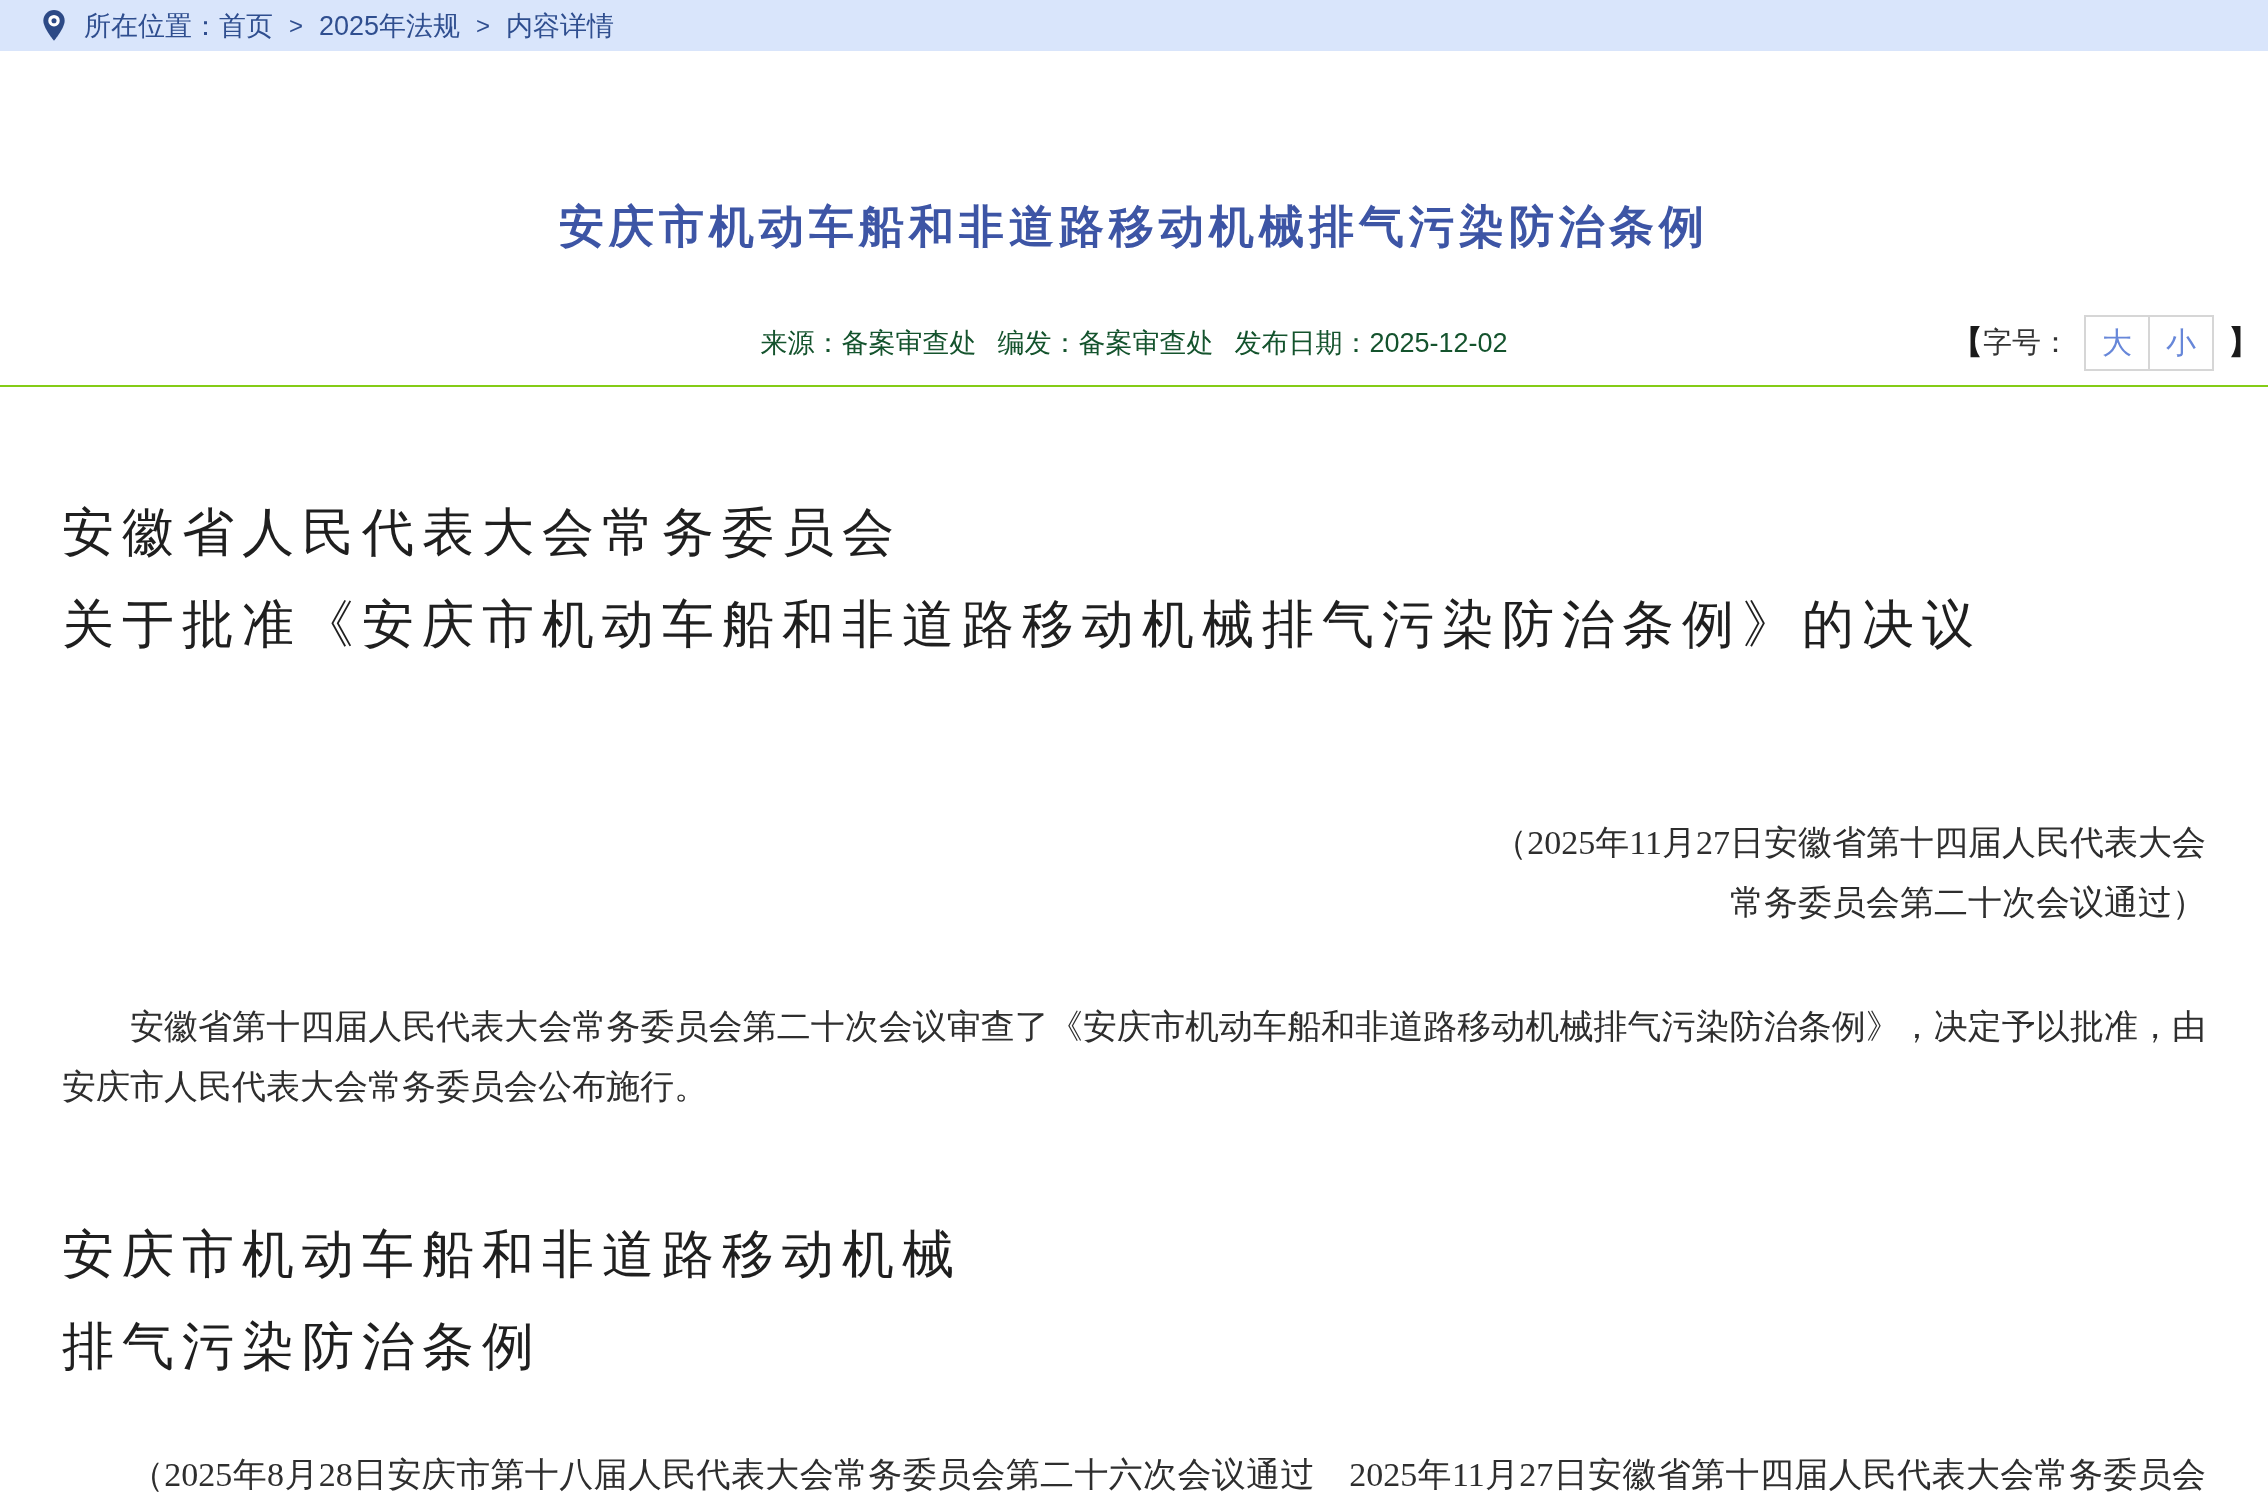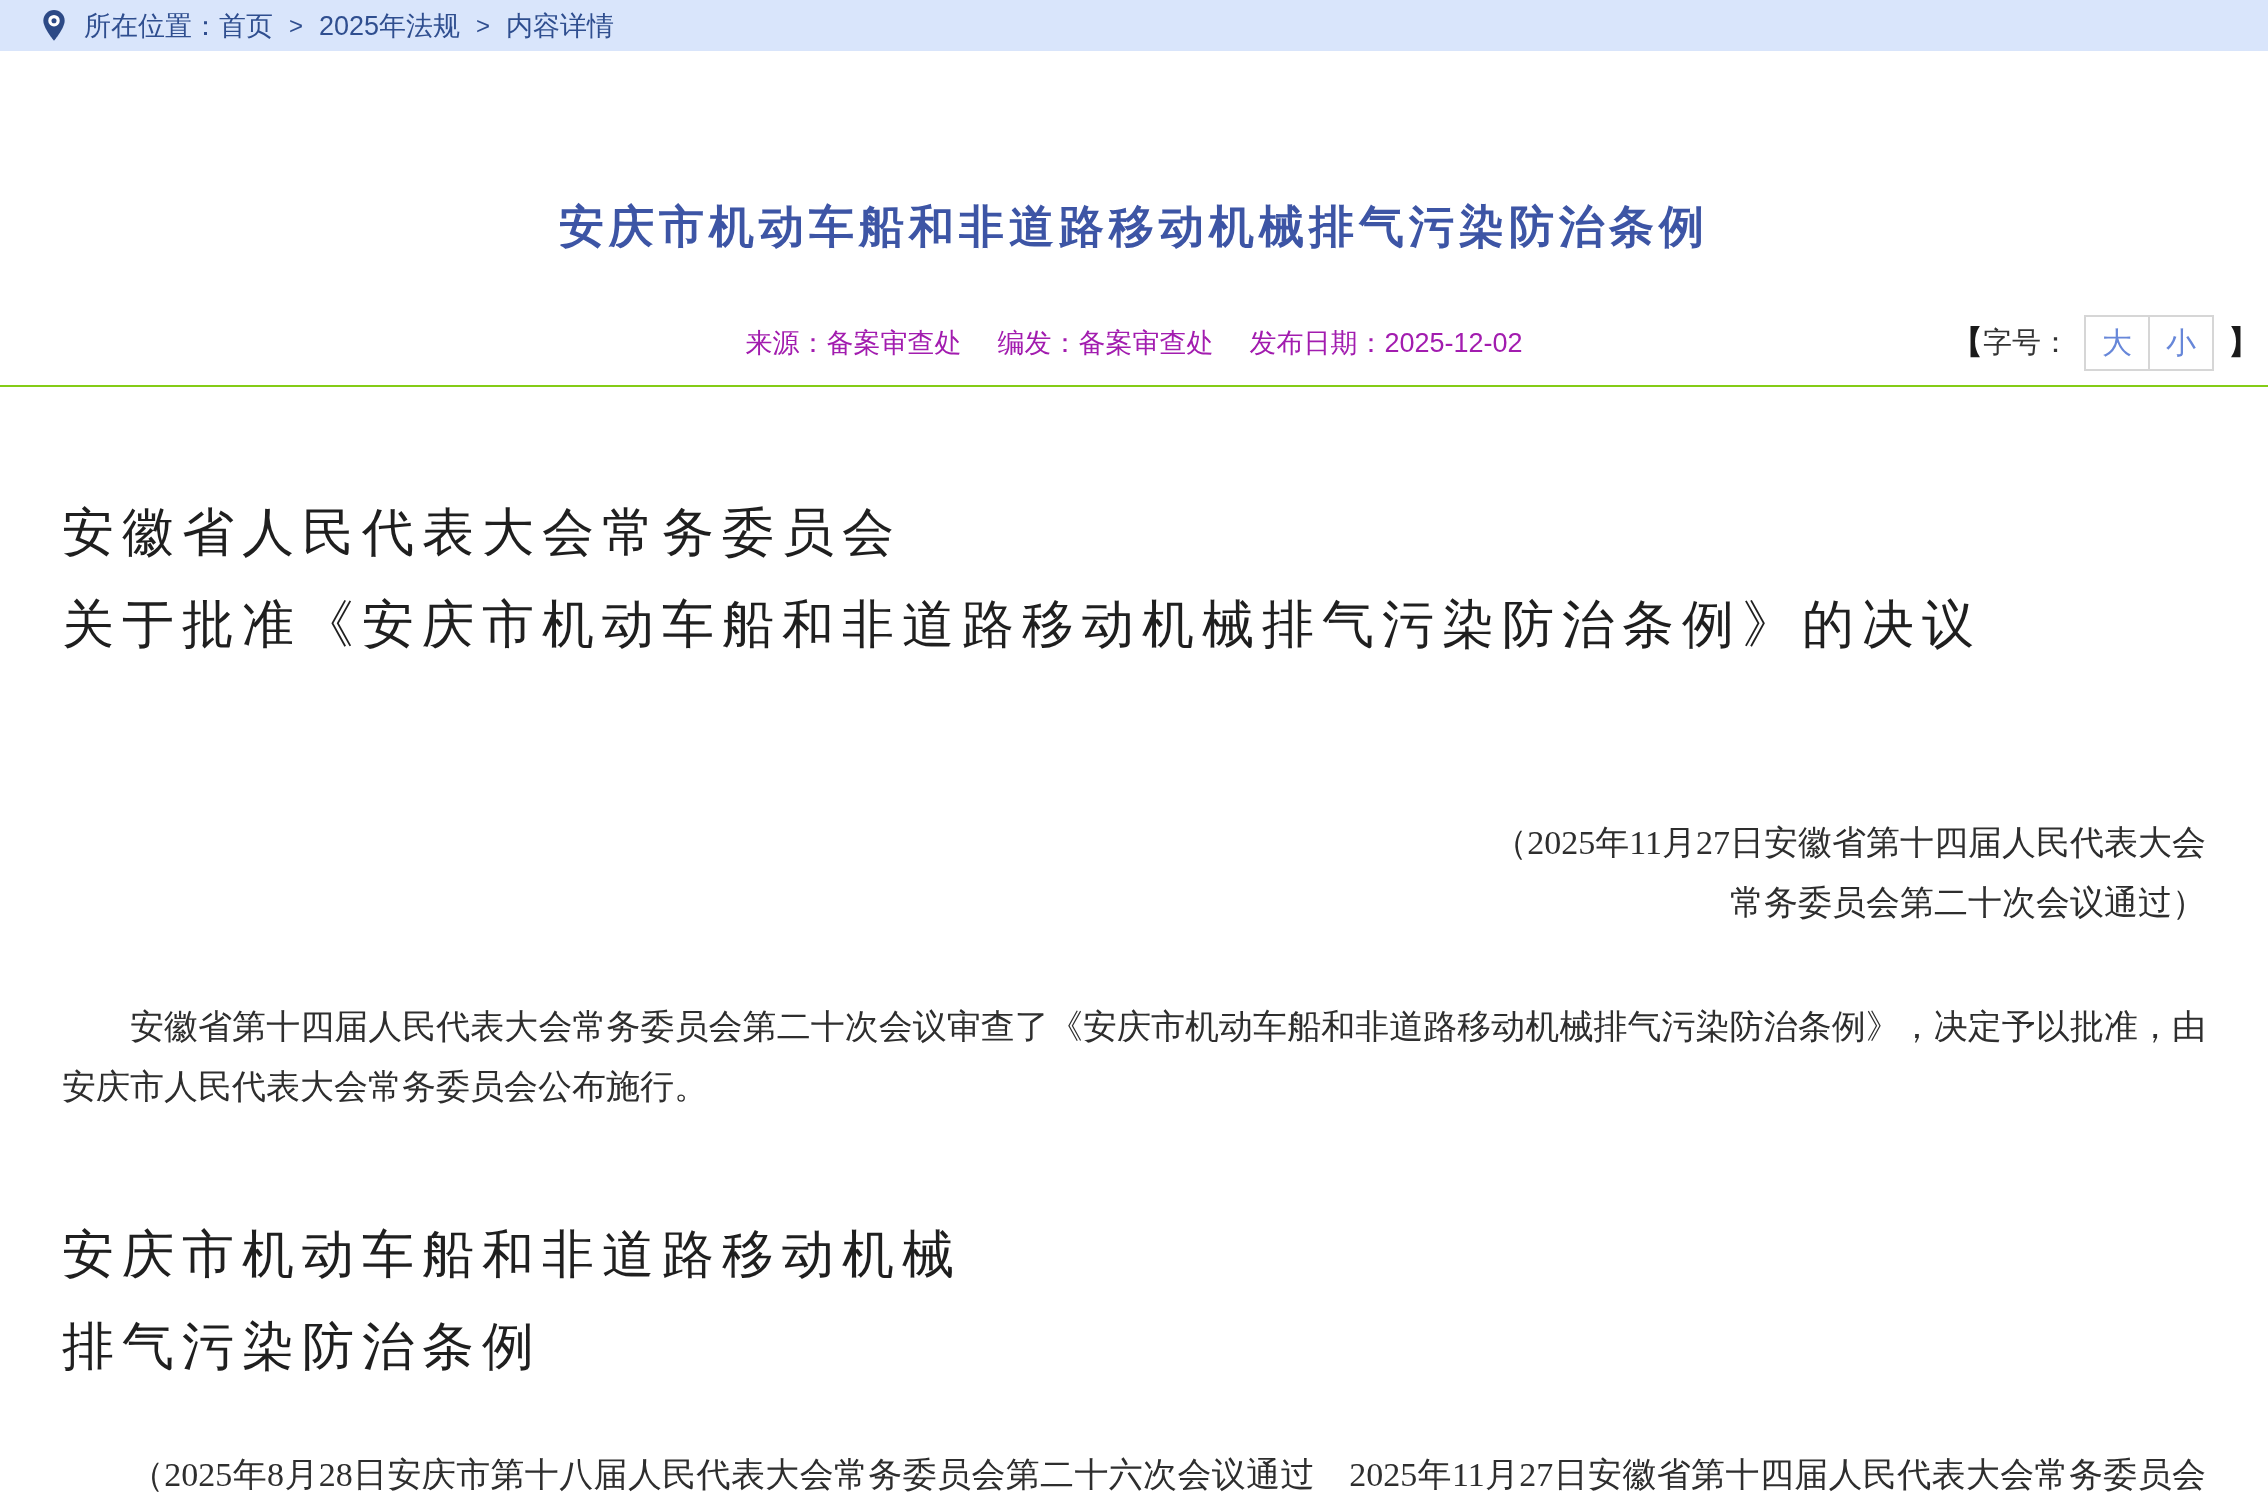--- a/index.html
+++ b/index.html
@@ -38,24 +38,24 @@
     color: #3d55a5;
     font-family: "Liberation Sans", sans-serif;
   }
   .meta-row {
     position: relative;
     margin-top: 58px;
     height: 56px;
     display: flex; align-items: center; justify-content: center;
   }
   .meta-center {
-    font-size: 27px; color: #a21caf;
+    font-size: 27px; color: #14532d;
     display: flex; align-items: center;
   }
-  .meta-center .gap { margin-left: 36px; }
+  .meta-center .gap { margin-left: 21px; }
   .font-size-widget {
     position: absolute; right: 8px; top: 50%;
     transform: translateY(-50%);
     display: flex; align-items: center;
     font-size: 29px; color: #333;
   }
   .fs-bracket { font-weight: 700; color: #1a1a1a; font-size: 32px; }
   .fs-label { margin-right: 14px; color: #333; }
   .fs-btn {
     width: 66px; height: 56px;

